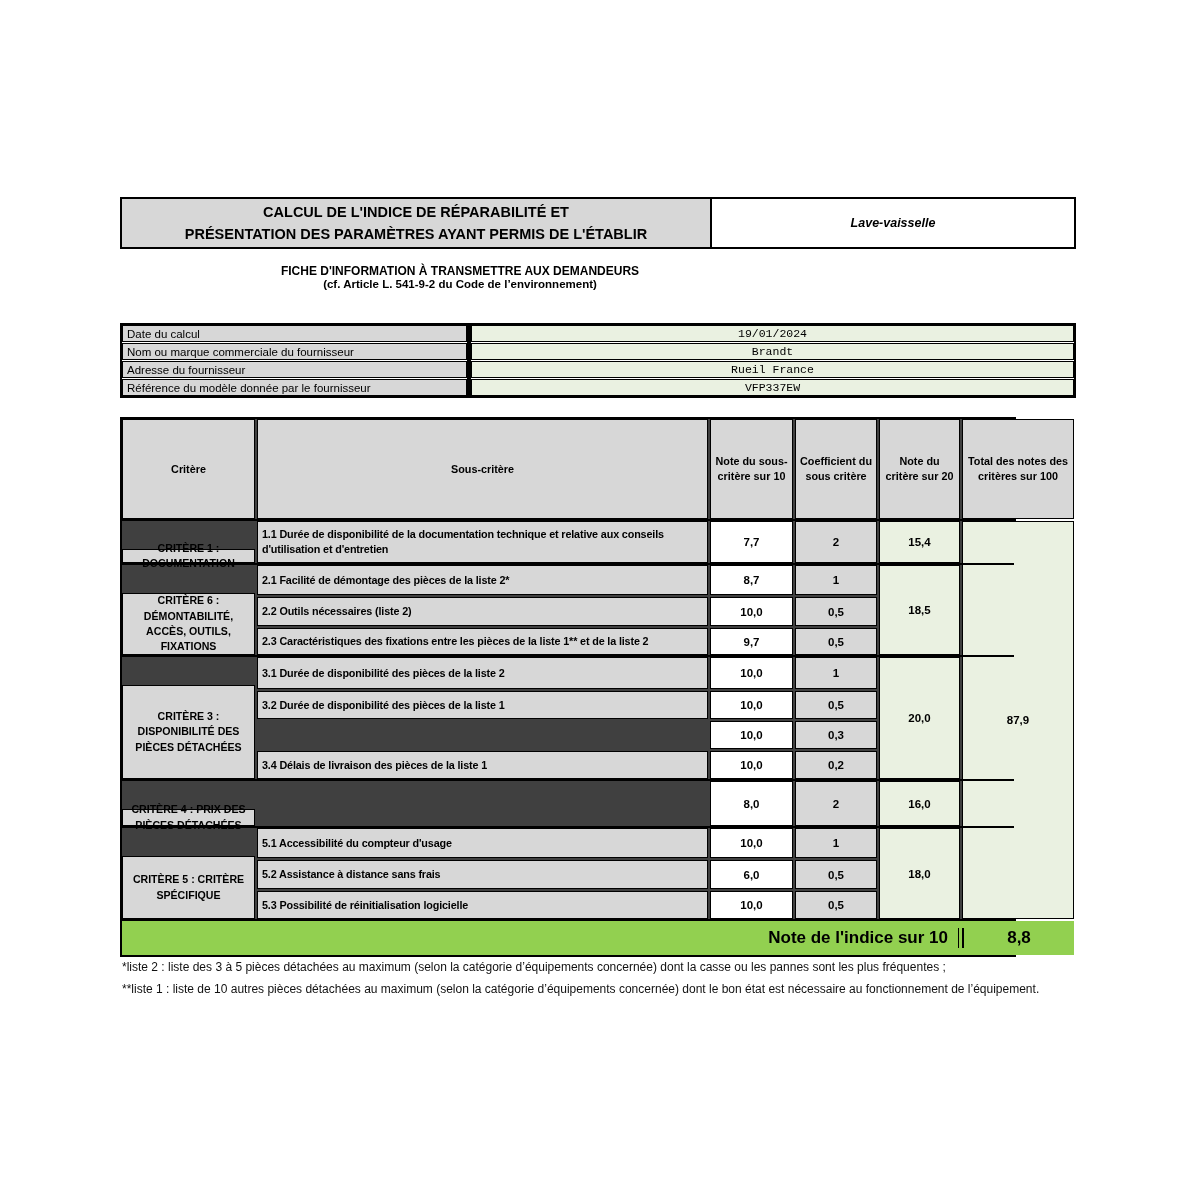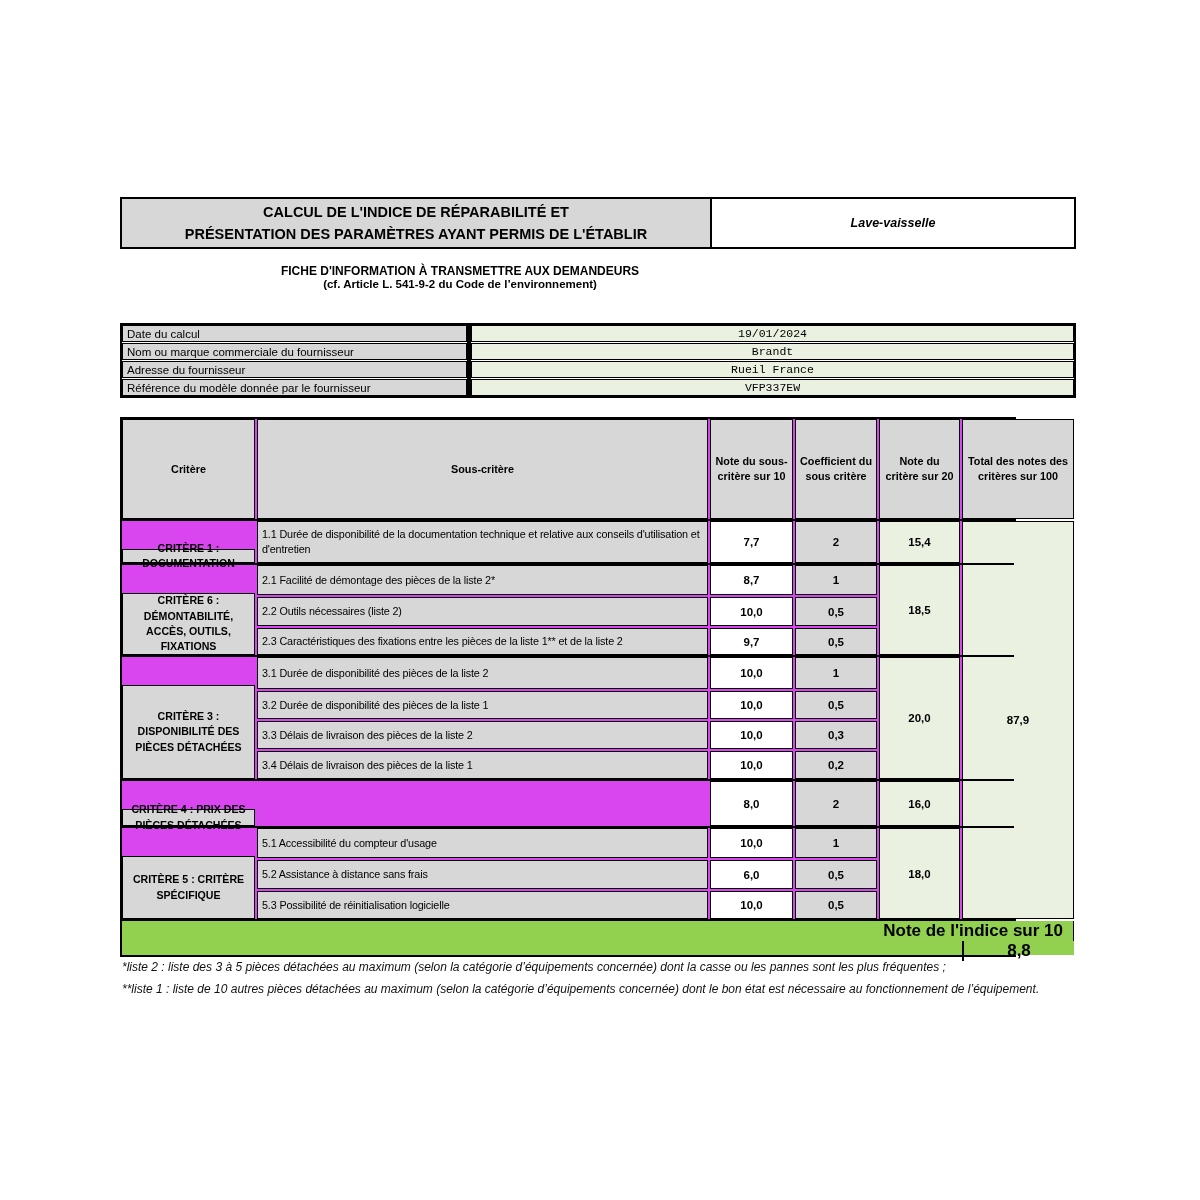--- a/index.html
+++ b/index.html
@@ -47,69 +47,70 @@
   }
   .info-divider { grid-column: 2; grid-row: 1 / span 4; background: #000; }
   .info-value {
     background: #eaf1e1; border: 1px solid #000; font-size: 11.5px;
     display: flex; align-items: center; justify-content: center; font-family: Liberation Mono, monospace;
   }
 
   
   .main-table {
     position: absolute; left: 120px; top: 417px; width: 896px;
-    border: 2px solid #000; background: #d946ef; 
+    border: 2px solid #000; background: #404040; 
   }
   .grid {
     position: relative;
     display: grid;
     grid-template-columns: 133px 451px 83px 82px 81px 112px;
     grid-template-rows: 100px 42px 30px 29px 27px 32px 28px 28px 28px 45px 30px 29px 28px 34px;
     gap: 2px;
   }
   .cell {
     border: 1px solid #000; display: flex; align-items: center; justify-content: center;
     text-align: center; font-size: 11px;
   }
   .th { background: #d7d7d7; font-weight: bold; padding: 2px 3px; line-height: 1.35; font-size: 10.8px; }
   .crit { background: #d7d7d7; font-weight: bold; font-size: 10.6px; line-height: 1.45; padding: 1px 2px; margin-top: 28px; }
   .sub {
     background: #d7d7d7; justify-content: flex-start; text-align: left;
     font-size: 10.8px; letter-spacing: -0.15px; padding: 1px 4px; line-height: 1.35;
     white-space: nowrap;
+    font-weight: bold;
   }
   .sub.wrap { white-space: normal; }
   .note { background: #fff; font-weight: bold; font-size: 11.5px; }
   .coef { background: #d7d7d7; font-weight: bold; font-size: 11.5px; }
   .score { background: #eaf1e1; font-weight: bold; font-size: 11.5px; }
   .total { background: #eaf1e1; font-weight: bold; font-size: 11.5px; }
 
   .hrule { position: absolute; left: 0; right: 0; height: 2px; background: #000; z-index: 3; }
   .hr1 { top: 100px; } .hr2 { top: 144px; } .hr3 { top: 236px; }
   .hr4 { top: 360px; } .hr5 { top: 407px; } .hr6 { top: 500px; }
 
   .final-row {
     grid-column: 1 / 7; grid-row: 14; background: #92d050;
-    display: flex; align-items: flex-end; flex-direction: column;
+    display: flex; align-items: center;
   }
   .final-label {
     flex: 1; display: flex; align-items: center; justify-content: flex-end;
     font-weight: bold; font-size: 17px; padding-right: 10px;
     border-right: 1px solid #000;
   }
   .final-value {
     width: 112px; margin-left: 3px; border-left: 2px solid #000;
     display: flex; align-items: center; justify-content: center;
     font-weight: bold; font-size: 17px;
   }
 
   
   .footnotes {
     position: absolute; left: 122px; top: 958px; width: 948px;
-    font-style: italic; font-size: 12px; line-height: 1.55; color: #111;
+    font-size: 12px; line-height: 1.55; color: #111;
   }
   .footnotes p { margin-bottom: 3px; }
 </style>
 </head>
 <body>
 
 <div class="page">
 
   <div class="title-block">
     <div class="title-left">
@@ -169,21 +170,20 @@
       <div class="cell coef" style="grid-column:4;grid-row:5">0,5</div>
 
       <div class="cell sub" style="grid-column:2;grid-row:6">3.1 Durée de disponibilité des pièces de la liste 2</div>
       <div class="cell note" style="grid-column:3;grid-row:6">10,0</div>
       <div class="cell coef" style="grid-column:4;grid-row:6">1</div>
 
       <div class="cell sub" style="grid-column:2;grid-row:7">3.2 Durée de disponibilité des pièces de la liste 1</div>
       <div class="cell note" style="grid-column:3;grid-row:7">10,0</div>
       <div class="cell coef" style="grid-column:4;grid-row:7">0,5</div>
 
-      <div class="cell sub" style="grid-column:2;grid-row:8">3.3 Délais de livraison des pièces de la liste 2</div>
       <div class="cell note" style="grid-column:3;grid-row:8">10,0</div>
       <div class="cell coef" style="grid-column:4;grid-row:8">0,3</div>
 
       <div class="cell sub" style="grid-column:2;grid-row:9">3.4 Délais de livraison des pièces de la liste 1</div>
       <div class="cell note" style="grid-column:3;grid-row:9">10,0</div>
       <div class="cell coef" style="grid-column:4;grid-row:9">0,2</div>
 
       <div class="cell note" style="grid-column:3;grid-row:10">8,0</div>
       <div class="cell coef" style="grid-column:4;grid-row:10">2</div>
 

